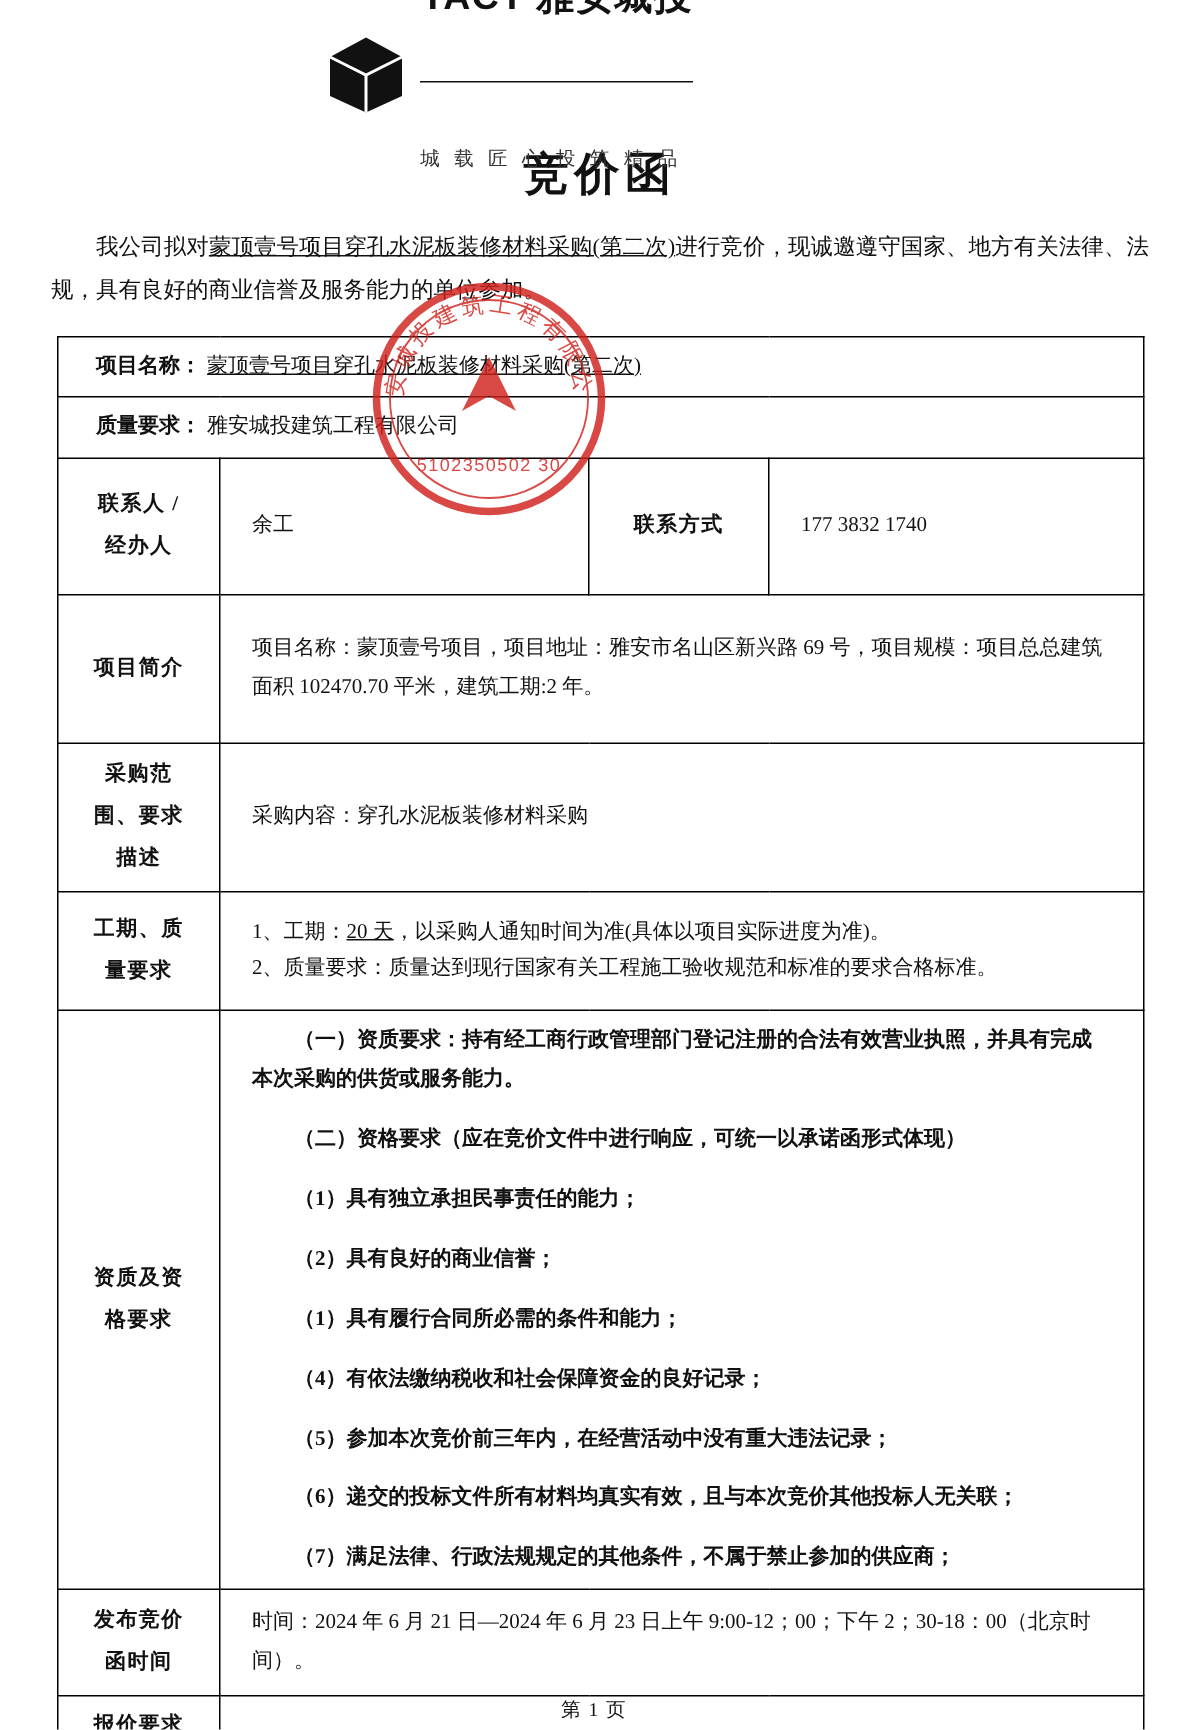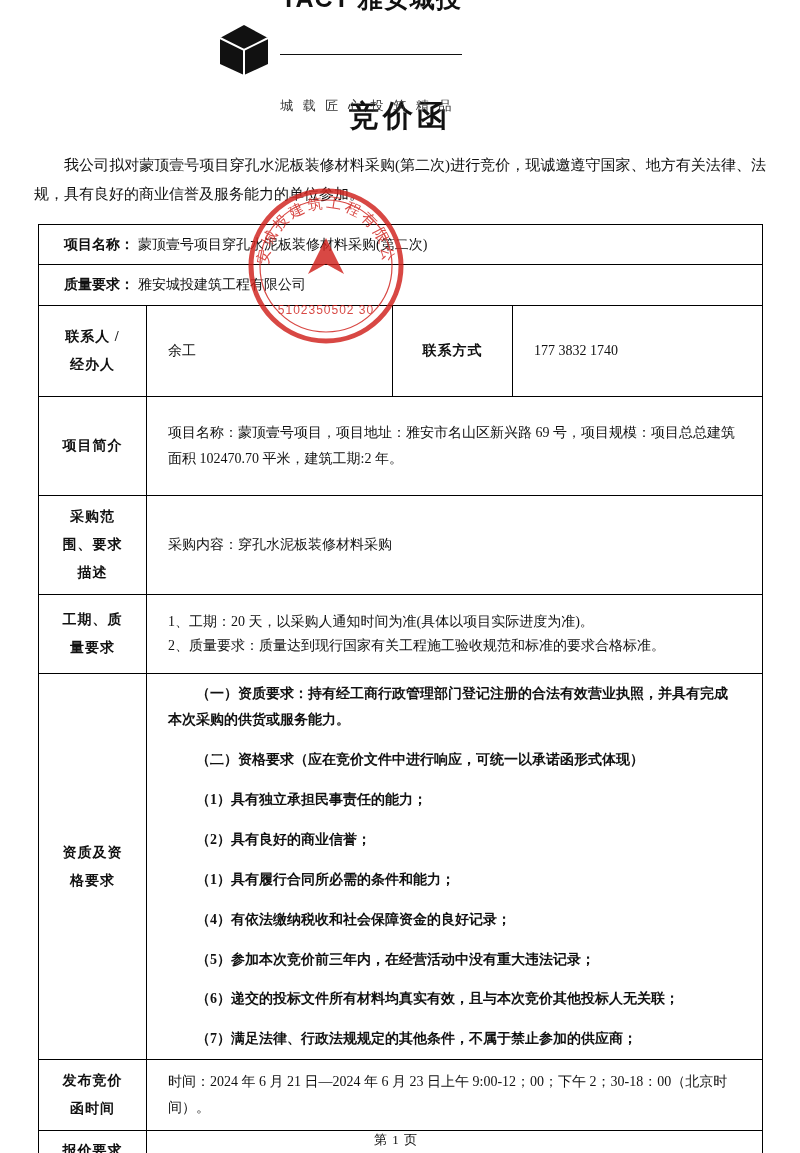--- a/index.html
+++ b/index.html
@@ -85,21 +85,21 @@
   }
 
   
   .intro {
     font-size: 15px;
     line-height: 1.95;
     margin: 0 34px 14px 34px;
     text-align: justify;
   }
   .intro .indent { display: inline-block; width: 2em; }
-  .u { }
+  .u { text-decoration: underline; }
 
   
   table.main {
     border-collapse: collapse;
     width: 724px;
     margin: 0 38px;
     table-layout: fixed;
   }
   table.main td {
     border: 1px solid #000;

